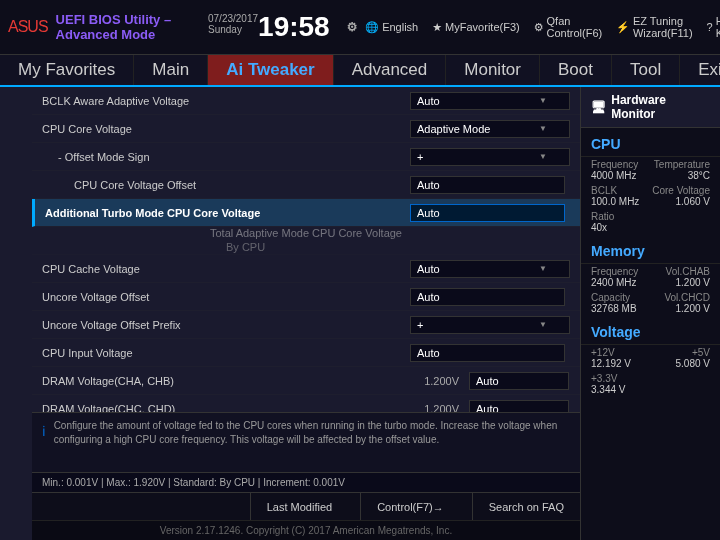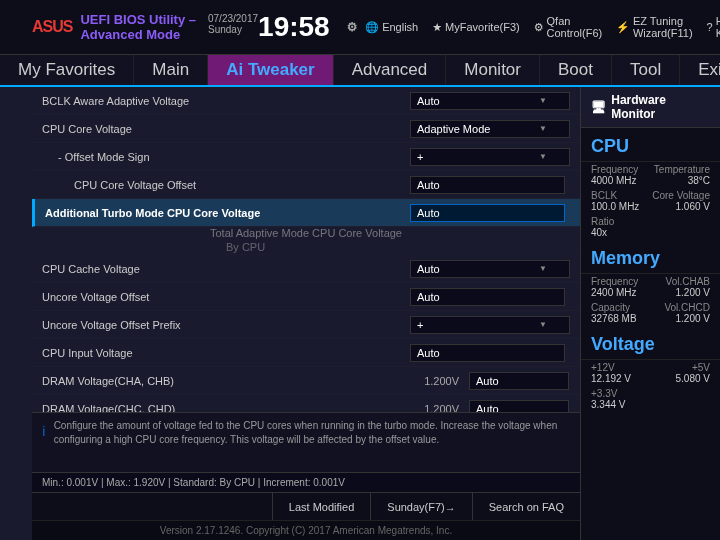--- a/index.html
+++ b/index.html
@@ -23,24 +23,23 @@
       border-bottom: 1px solid #333;
     }
     .logo-area {
       display: flex;
       align-items: center;
       gap: 8px;
       min-width: 200px;
     }
     .asus-logo {
       color: #e53935;
-      font-weight: bold;
+      font-weight: normal;
       font-size: 16px;
       letter-spacing: -1px;
-      margin-left: 24px;
     }
     .bios-title {
       color: #8b5cf6;
       font-size: 13px;
       font-weight: bold;
     }
     .top-right-icons {
       display: flex;
       align-items: center;
       gap: 14px;
@@ -87,21 +86,21 @@
       padding: 0 18px;
       display: flex;
       align-items: center;
       cursor: pointer;
       color: #ccc;
       font-size: 17px;
       border-right: 1px solid #222;
       white-space: nowrap;
     }
     .nav-tab.active {
-      background: #701a75;
+      background: #7f1d1d;
       color: #fff;
       font-weight: bold;
     }
     .nav-tab.highlight {
       color: #44aaff;
     }
 
     
     .main-layout {
       display: flex;
@@ -214,21 +213,21 @@
       color: #aaa;
     }
 
     
     .bottom-bar {
       background: #0d0d1a;
       height: 28px;
       display: flex;
       align-items: center;
       justify-content: flex-end;
-      gap: 0;
+      gap: 12px;
       border-top: 1px solid #333;
       font-size: 11px;
     }
     .bottom-btn {
       padding: 0 16px;
       height: 100%;
       display: flex;
       align-items: center;
       border-left: 1px solid #333;
       cursor: pointer;
@@ -260,21 +259,21 @@
       color: #fff;
       font-size: 12px;
       font-weight: bold;
       border-bottom: 1px solid #333;
       display: flex;
       align-items: center;
       gap: 5px;
     }
     .hw-section-title {
       color: #44aaff;
-      font-size: 18px;
+      font-size: 14px;
       font-weight: bold;
       padding: 8px 10px 4px 10px;
       border-bottom: 1px solid #222;
     }
     .hw-row {
       display: flex;
       justify-content: space-between;
       padding: 2px 10px;
     }
     .hw-label { color: #888; font-size: 10px; }
@@ -434,21 +433,21 @@
     </div>
 
     <div class="info-box">
       <span class="info-icon">ℹ</span>
       <span class="info-text">Configure the amount of voltage fed to the CPU cores when running in the turbo mode. Increase the voltage when configuring a high CPU core frequency. This voltage will be affected by the offset value.</span>
     </div>
     <div class="info-minmax">Min.: 0.001V  |  Max.: 1.920V  |  Standard: By CPU  |  Increment: 0.001V</div>
 
     <div class="bottom-bar">
       <div class="bottom-btn">Last Modified</div>
-      <div class="bottom-btn">Sunday(F7)→</div>
+      <div class="bottom-btn">Control(F7)→</div>
       <div class="bottom-btn">Search on FAQ</div>
     </div>
     <div class="version-bar">
       <span>Version 2.17.1246. Copyright (C) 2017 American Megatrends, Inc.</span>
     </div>
   </div>
 
   <div class="hw-monitor">
     <div class="hw-header">
       <span>🖥</span>

